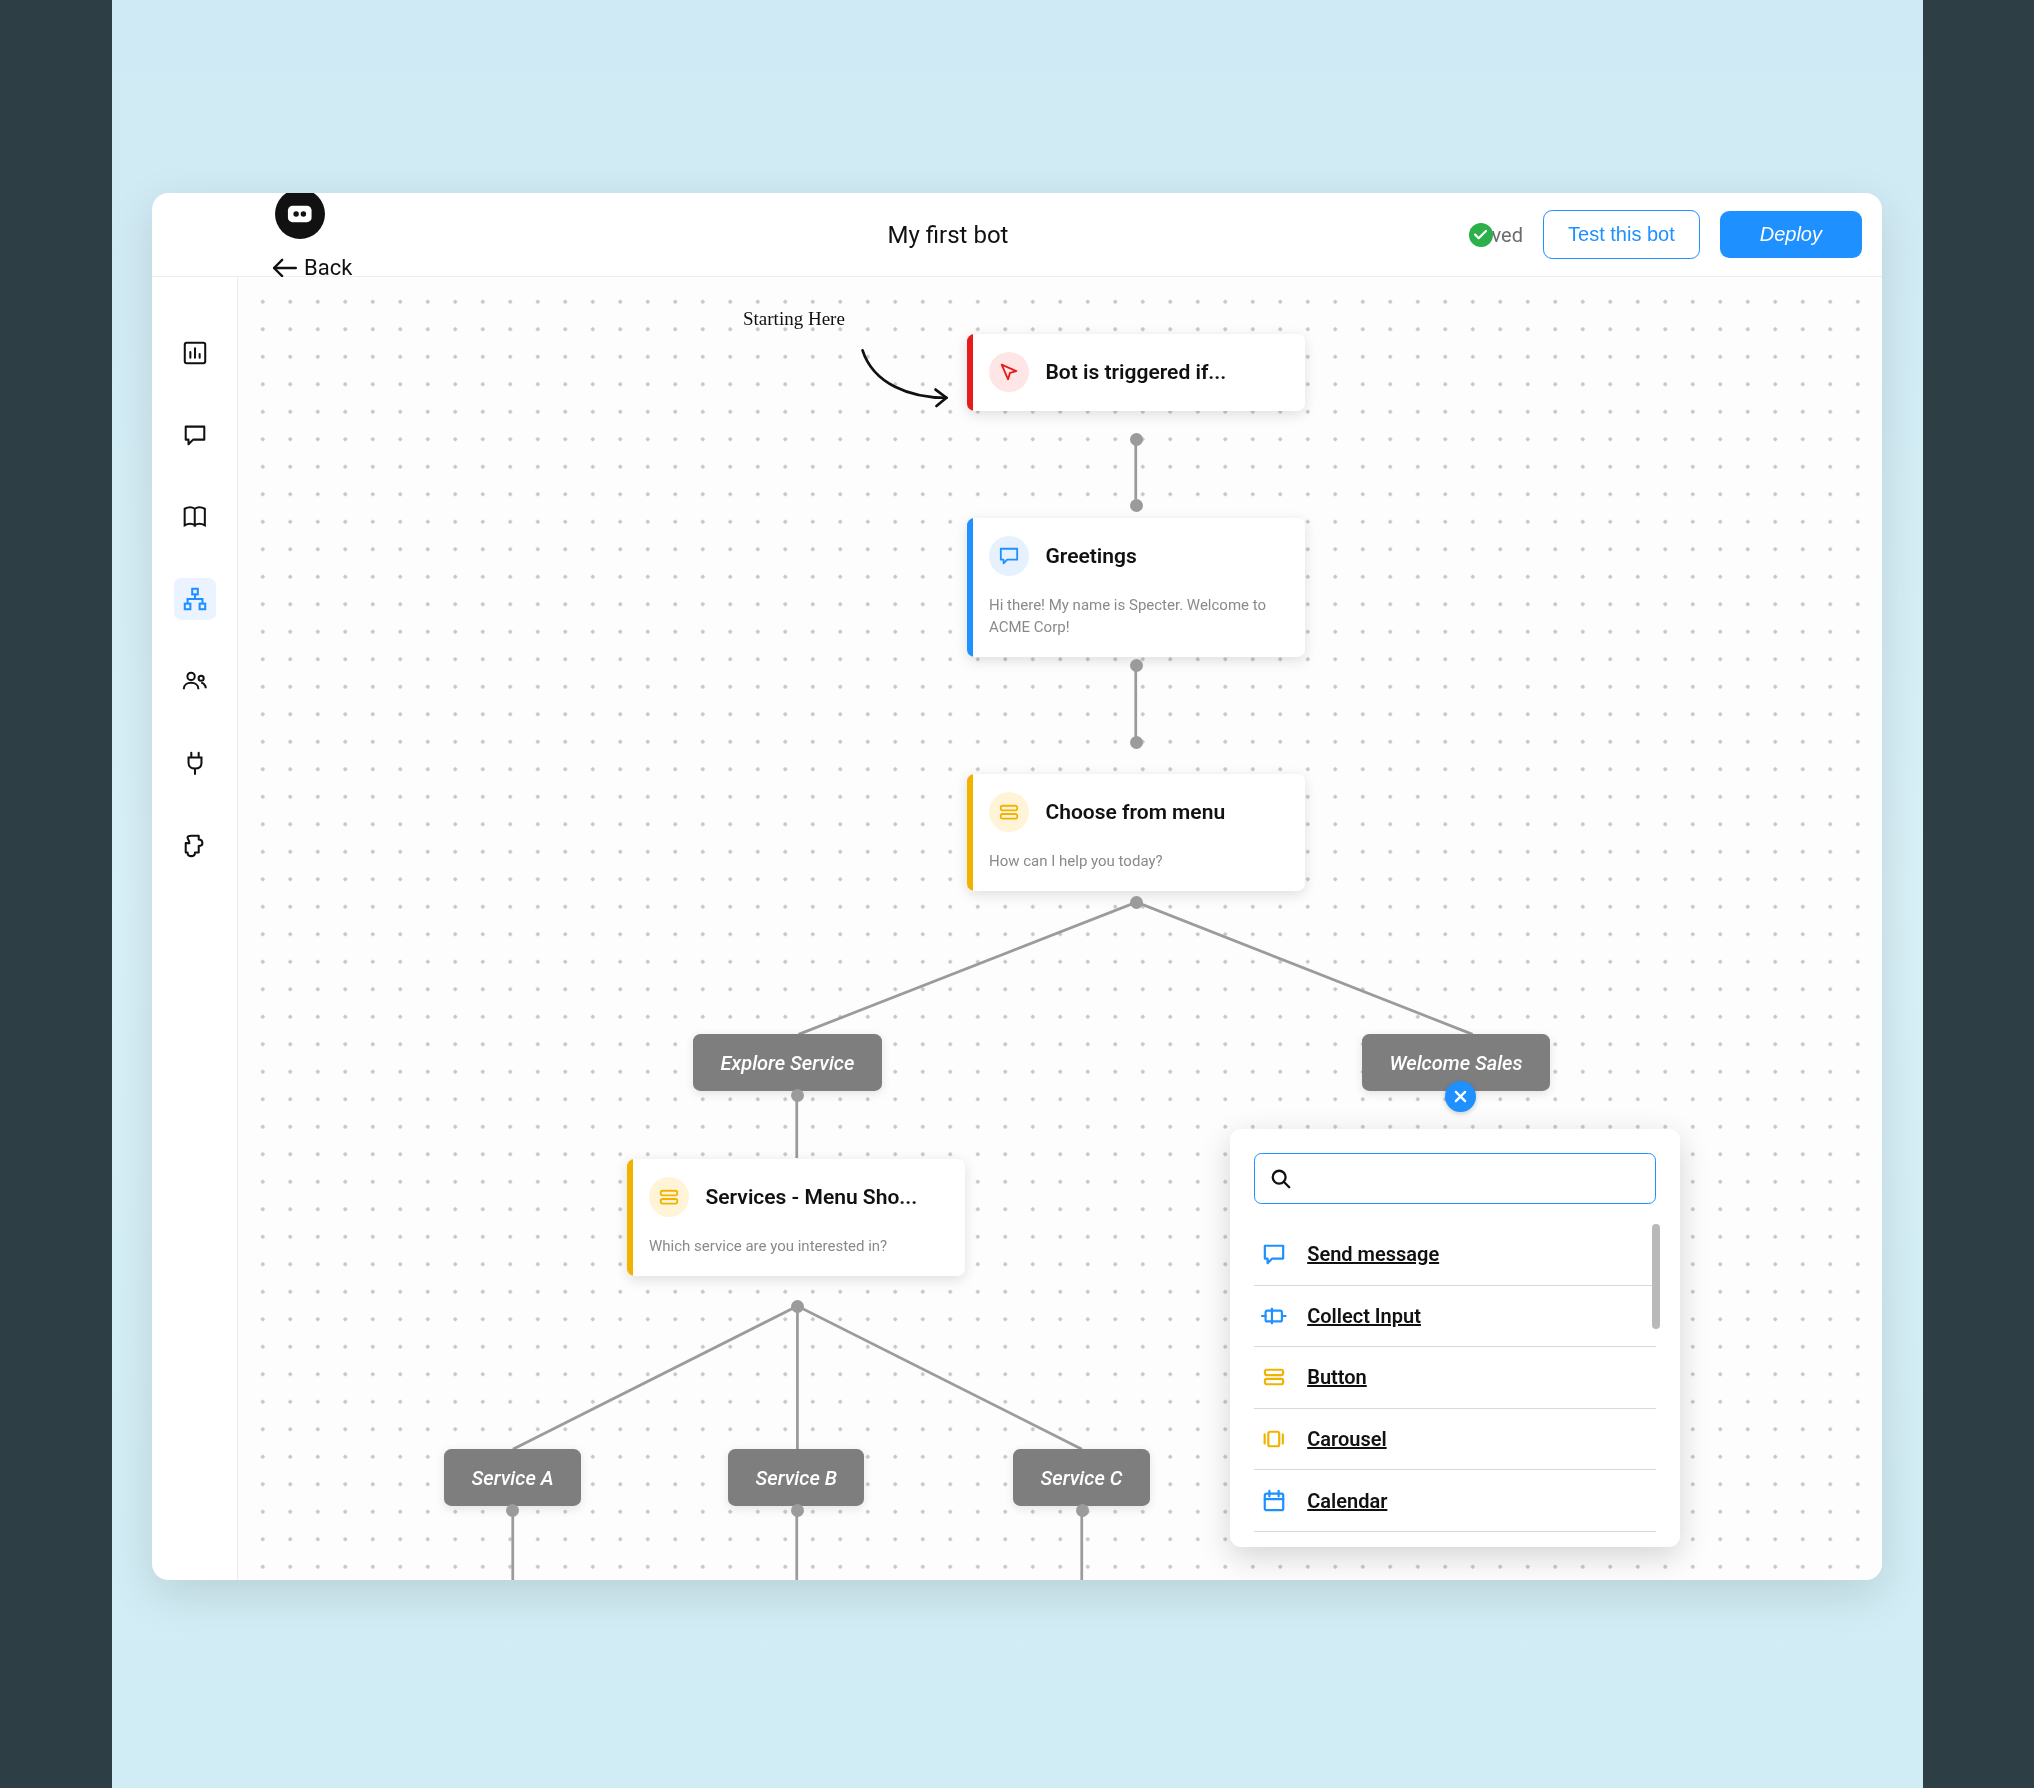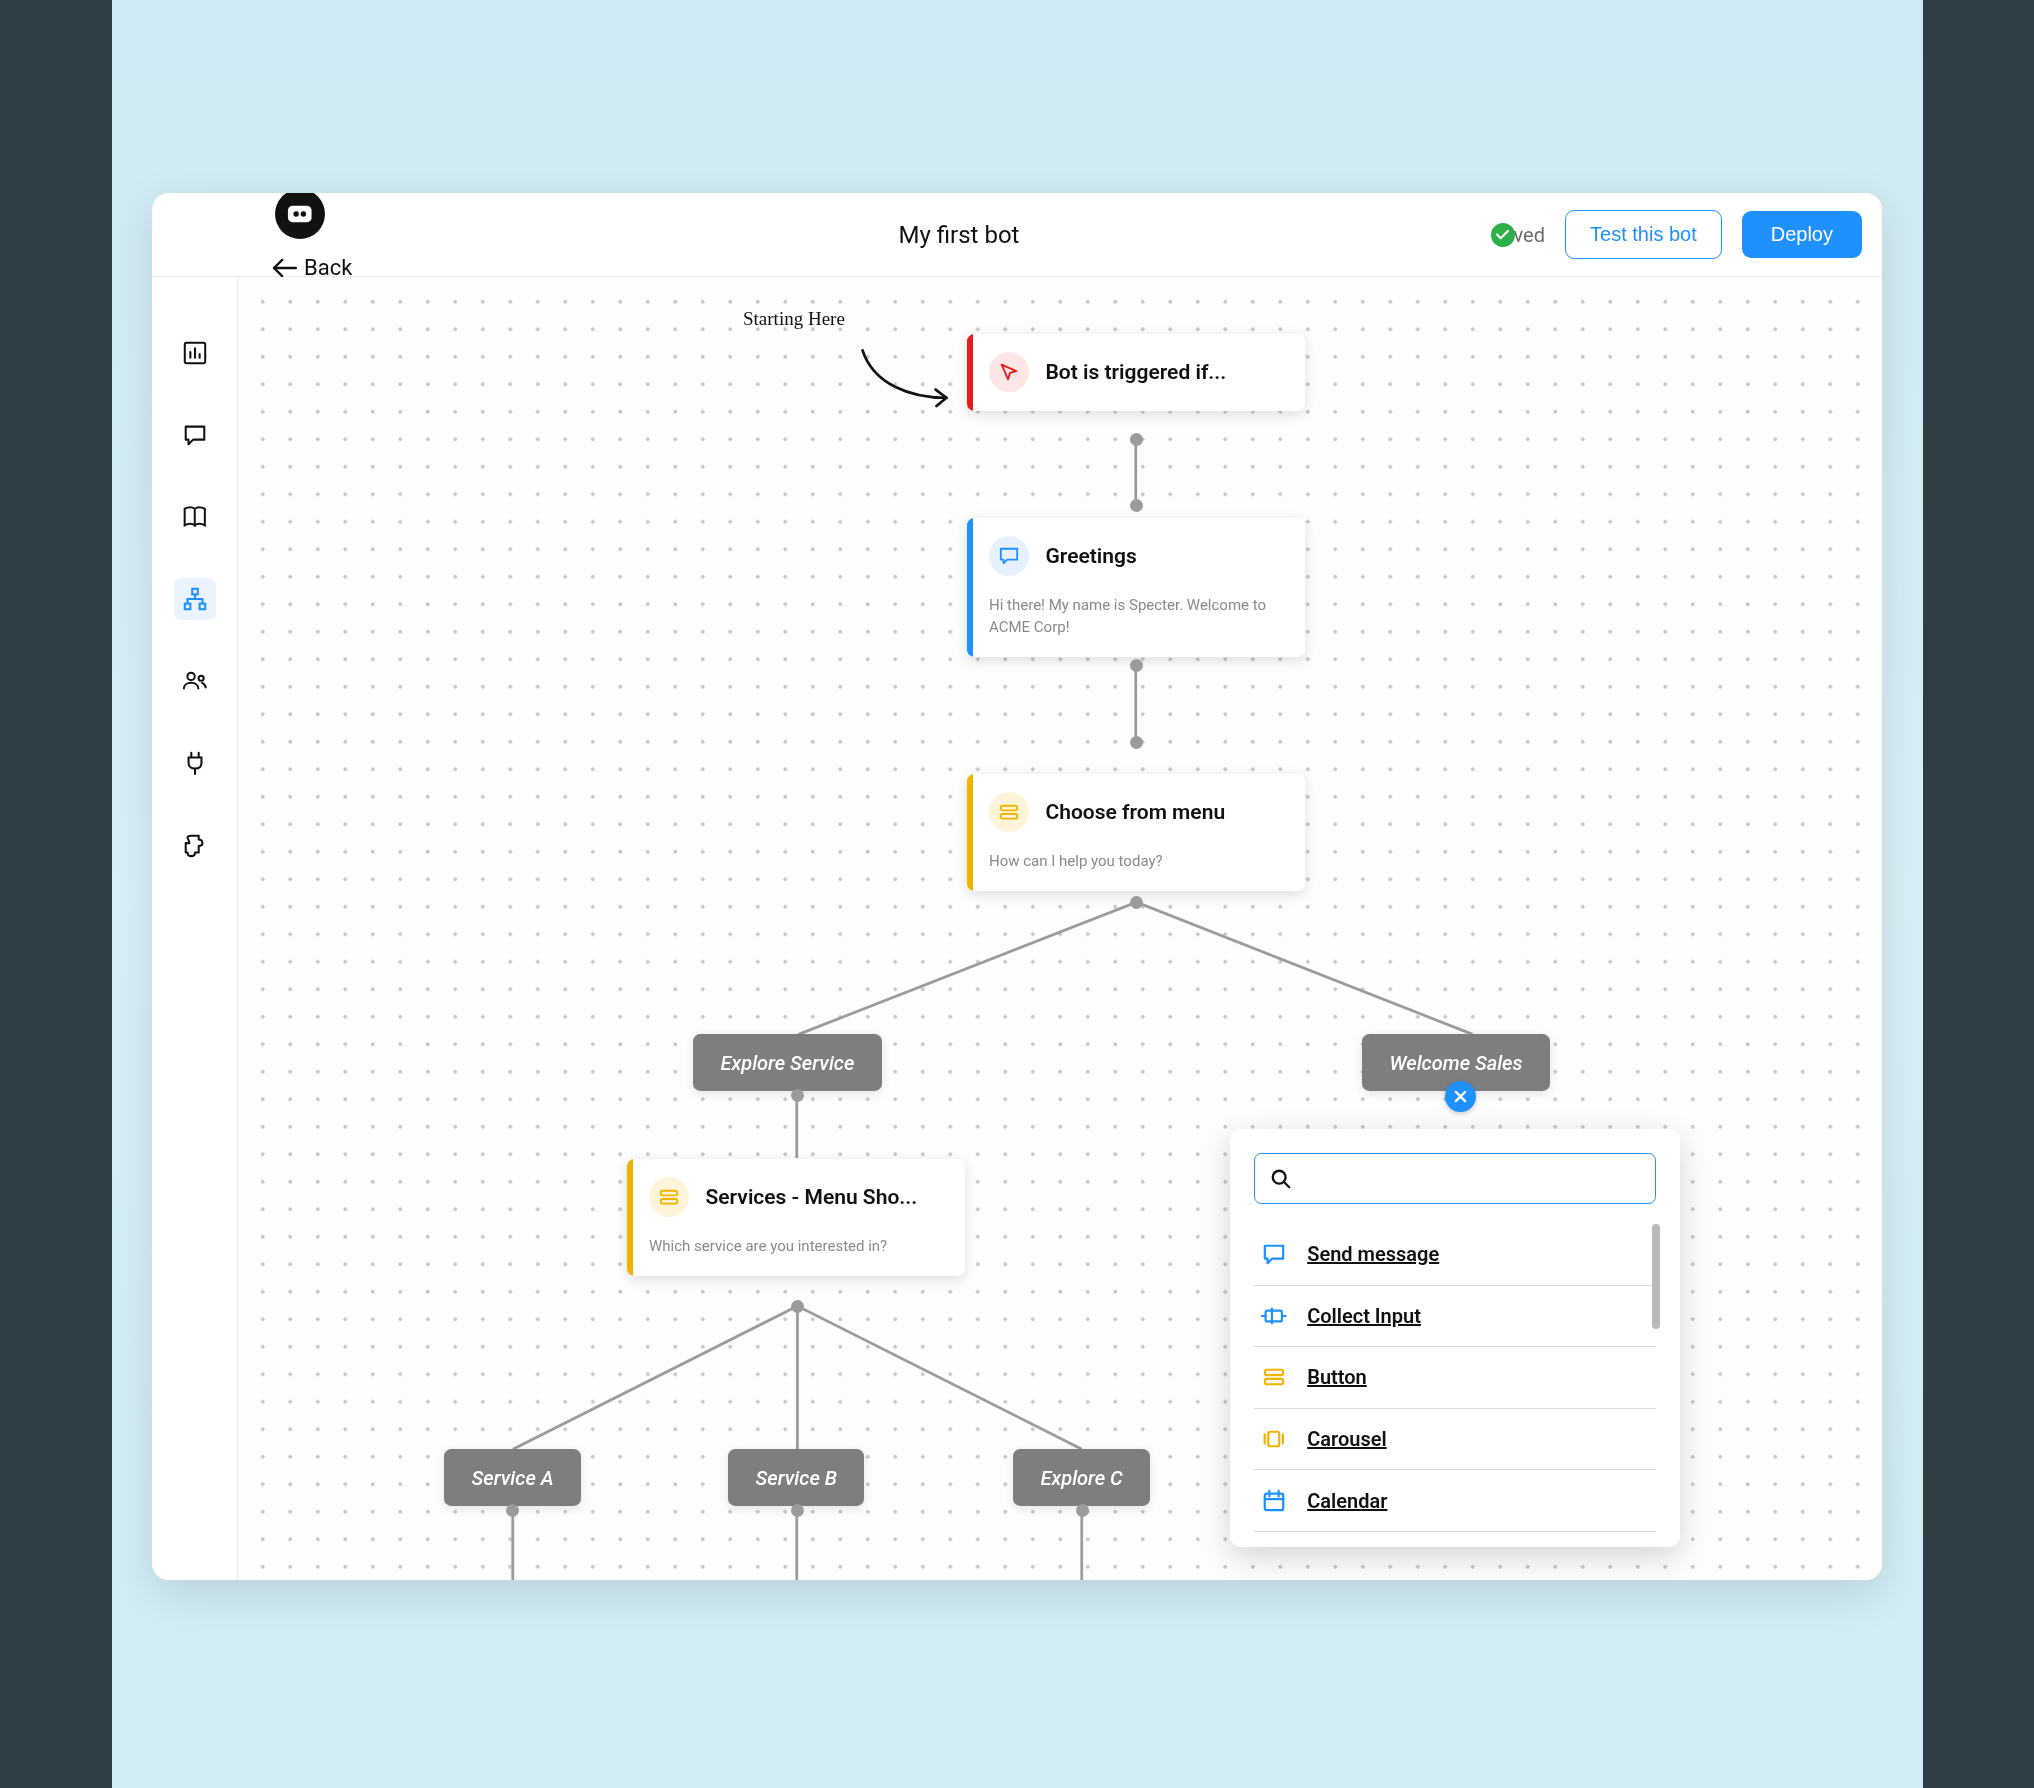--- a/index.html
+++ b/index.html
@@ -73,21 +73,21 @@
     width:24px;height:24px;border-radius:50%;
     background:#2bb04a;display:flex;align-items:center;justify-content:center;color:#fff;font-size:14.7px;
   }
   .saved-chip span { font-size:20px;color:#6c6c6c;}
   .btn-outline {
     border:1.8px solid #1e90ff;color:#1e90ff;background:#fff;
     padding:12px 24px;border-radius:9.2px;font-size:20px;cursor:pointer;
   }
   .btn-primary {
     background:#1e90ff;color:#fff;border:none;
-    padding:12px 29px;border-radius:9.2px;font-size:20px;cursor:pointer;
+    padding:12px 40px;border-radius:9.2px;font-size:20px;cursor:pointer;font-style:italic;
   }
   
   .app-body { flex:1; display:flex; min-height:0;}
   .sidebar {
     width:86px;border-right:0.9px solid #ececec;
     display:flex;flex-direction:column;align-items:center;
     padding-top:55px;gap:40px;
   }
   .sidebar-item {
     width:42px;height:42px;display:flex;align-items:center;justify-content:center;
@@ -367,21 +367,21 @@
       <div class="dot" style="left:553px;top:1023px;"></div>
 
       <svg class="connector" style="left:207px;top:1029px;" width="703" height="147" viewBox="0 0 766 160">
         <path d="M384 0 L74 156"></path>
         <path d="M384 0 L384 156"></path>
         <path d="M384 0 L694 156"></path>
       </svg>
 
       <div class="branch-chip" style="left:206px;top:1172px;">Service A</div>
       <div class="branch-chip" style="left:490px;top:1172px;">Service B</div>
-      <div class="branch-chip" style="left:775px;top:1172px;">Explore C</div>
+      <div class="branch-chip" style="left:775px;top:1172px;">Service C</div>
       <div class="dot" style="left:268px;top:1227px;"></div>
       <div class="dot" style="left:553px;top:1227px;"></div>
       <div class="dot" style="left:838px;top:1227px;"></div>
       <svg class="connector" style="left:272px;top:1232px;" width="5.5" height="73" viewBox="0 0 6 80">
           <line x1="3" y1="0" x2="3" y2="80"></line>
         </svg>
       <svg class="connector" style="left:556px;top:1232px;" width="5.5" height="73" viewBox="0 0 6 80">
           <line x1="3" y1="0" x2="3" y2="80"></line>
         </svg>
       <svg class="connector" style="left:841px;top:1232px;" width="5.5" height="73" viewBox="0 0 6 80">

